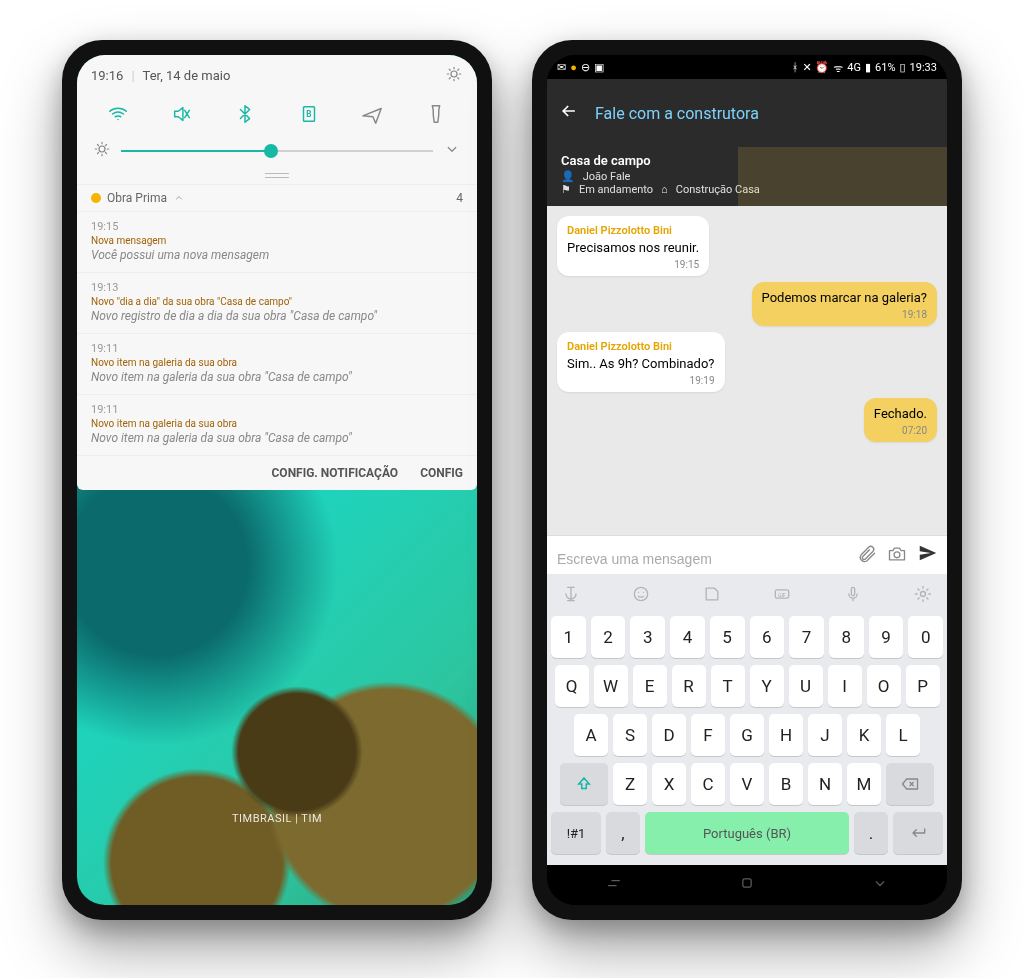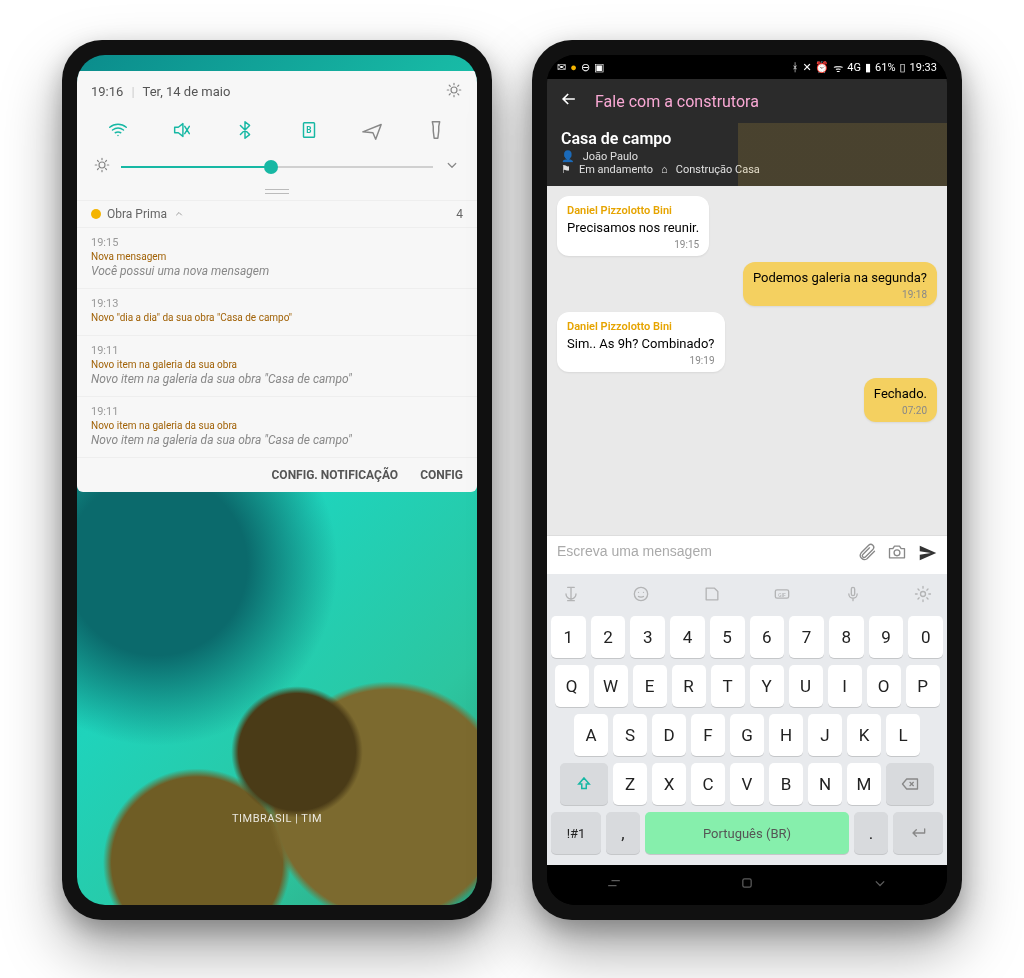--- a/index.html
+++ b/index.html
@@ -7,21 +7,21 @@
   .phone{width:430px;height:880px;background:#111;border-radius:40px;box-shadow:0 30px 60px rgba(0,0,0,.35),0 10px 25px rgba(0,0,0,.25);position:relative;}
   .screen{position:absolute;top:15px;left:15px;right:15px;bottom:15px;border-radius:28px;overflow:hidden;background:#000;}
   
   .p1-bg{position:absolute;inset:0;background:
     radial-gradient(circle at 55% 82%,#4a3b17 0 8%,transparent 9%),
     radial-gradient(circle at 78% 88%,#7c6a2f 0 14%,transparent 15%),
     radial-gradient(circle at 30% 95%,#6f5d25 0 10%,transparent 11%),
     radial-gradient(circle at 20% 60%,#0b6a6c 0 15%,transparent 30%),
     linear-gradient(135deg,#0b8c8c 0%,#17b8a4 30%,#1fd3bb 55%,#2cc6a0 80%,#2f9f7a 100%);
   }
-  .shade{position:absolute;left:0;right:0;top:16px;background:#f7f7f7;color:#333;font-size:13px;border-bottom-left-radius:6px;border-bottom-right-radius:6px;}
+  .shade{position:absolute;left:0;right:0;top:0;background:#f7f7f7;color:#333;font-size:13px;border-bottom-left-radius:6px;border-bottom-right-radius:6px;}
   .sb{display:flex;align-items:center;gap:6px;padding:10px 14px 4px;font-size:13px;color:#555;}
   .sb .sep{color:#ccc;margin:0 2px;}
   .sb .spacer{flex:1;}
   .qs{display:flex;justify-content:space-between;padding:4px 18px 0;}
   .qs .tg{width:46px;height:40px;display:flex;align-items:center;justify-content:center;}
   .qs svg{width:22px;height:22px;}
   .bright{display:flex;align-items:center;gap:10px;padding:6px 16px 10px;}
   .bright .track{flex:1;height:2px;background:#d0d0d0;position:relative;}
   .bright .fill{position:absolute;left:0;top:0;bottom:0;width:48%;background:#17b8a4;}
   .bright .knob{position:absolute;left:48%;top:50%;width:14px;height:14px;border-radius:50%;background:#17b8a4;transform:translate(-50%,-50%);}
@@ -31,32 +31,32 @@
   .grp .sp{flex:1;}
   .ntf{border-top:1px solid #eee;padding:8px 14px 10px;}
   .ntf .t{font-size:11px;color:#999;margin-bottom:2px;}
   .ntf .h{font-size:10px;color:#a16207;margin-bottom:2px;}
   .ntf .b{font-size:12px;color:#888;font-style:italic;}
   .nact{border-top:1px solid #eee;display:flex;justify-content:flex-end;gap:22px;padding:10px 14px;font-size:12px;font-weight:700;color:#555;}
   .p1-footer{position:absolute;bottom:80px;left:0;right:0;text-align:center;color:rgba(255,255,255,.85);font-size:11px;letter-spacing:.5px;}
   
   .p2-sb{height:24px;background:#000;color:#fff;display:flex;align-items:center;font-size:11px;padding:0 10px;gap:4px;}
   .p2-sb .sp{flex:1;}
-  .p2-ab{height:44px;background:#2b2b2b;color:#f9a8d4;display:flex;align-items:center;padding:0 12px;gap:16px;font-size:16px;}
+  .p2-ab{height:44px;background:#2b2b2b;color:#7dd3fc;display:flex;align-items:center;padding:12px 12px;gap:16px;font-size:16px;}
   .p2-info{background:#2b2b2b;color:#fff;padding:6px 14px 10px;position:relative;}
   .p2-info::after{content:"";position:absolute;right:0;top:0;bottom:0;width:55%;background:linear-gradient(90deg,rgba(0,0,0,0) 0%,rgba(0,0,0,0) 5%,#f4c542 5%,#f4c542 100%);opacity:.15;}
-  .p2-info .ti{font-size:16px;font-weight:600;margin-bottom:2px;}
+  .p2-info .ti{font-size:13px;font-weight:600;margin-bottom:2px;}
   .p2-info .meta{font-size:11px;opacity:.85;display:flex;gap:8px;align-items:center;}
   .chat{background:#e9e9e9;padding:10px;display:flex;flex-direction:column;gap:6px;}
   .bubble{max-width:78%;border-radius:12px;padding:8px 10px 6px;box-shadow:0 1px 2px rgba(0,0,0,.08);font-size:13px;position:relative;}
   .in{align-self:flex-start;background:#fff;}
   .out{align-self:flex-end;background:#f4d060;}
   .bubble .nm{color:#e6a400;font-size:11px;font-weight:600;margin-bottom:3px;}
   .bubble .ts{font-size:10px;color:#888;text-align:right;margin-top:4px;}
-  .composer{background:#fff;display:flex;align-items:flex-start;padding:6px 8px;gap:10px;border-top:1px solid #ddd;}
+  .composer{background:#fff;display:flex;align-items:flex-end;padding:6px 8px;gap:10px;border-top:1px solid #ddd;}
   .composer input{flex:1;border:0;outline:0;font-size:14px;color:#333;}
   .composer input::placeholder{color:#aaa;}
   .kb{background:#e8eaed;padding:6px 4px 4px;}
   .kb-top{display:flex;justify-content:space-between;padding:4px 10px 8px;}
   .kb-top svg{width:20px;height:20px;opacity:.55;}
   .krow{display:flex;justify-content:center;gap:5px;margin-bottom:7px;}
   .key{background:#fff;border-radius:5px;height:42px;display:flex;align-items:center;justify-content:center;font-size:17px;color:#222;box-shadow:0 1px 0 rgba(0,0,0,.15);}
   .krow.num .key{flex:1;}
   .krow.l1 .key{width:34px;}
   .krow.l2{padding:0 18px;} .krow.l2 .key{width:34px;}
@@ -153,20 +153,21 @@
         </div>
 
         <div class="ntf">
           <div class="t">19:15</div>
           <div class="h">Nova mensagem</div>
           <div class="b">Você possui uma nova mensagem</div>
         </div>
         <div class="ntf">
           <div class="t">19:13</div>
           <div class="h">Novo "dia a dia" da sua obra "Casa de campo"</div>
+          <div class="b">Novo registro de dia a dia da sua obra "Casa de campo"</div>
         </div>
         <div class="ntf">
           <div class="t">19:11</div>
           <div class="h">Novo item na galeria da sua obra</div>
           <div class="b">Novo item na galeria da sua obra "Casa de campo"</div>
         </div>
         <div class="ntf">
           <div class="t">19:11</div>
           <div class="h">Novo item na galeria da sua obra</div>
           <div class="b">Novo item na galeria da sua obra "Casa de campo"</div>
@@ -204,38 +205,38 @@
         <span><svg viewBox="0 0 24 24" width="20" height="20">
               <path stroke="#fff" stroke-width="2" fill="none" d="M19 12H5M11 6l-6 6 6 6"></path>
             </svg></span>
         <span>Fale com a construtora</span>
       </div>
 
       <div class="p2-info">
         <div class="ti">Casa de campo</div>
         <div class="meta">
           <span>👤</span>
-          <span>João Paulo</span>
+          <span>João Fale</span>
         </div>
         <div class="meta">
           <span>⚑</span>
           <span>Em andamento</span>
           <span>⌂</span>
           <span>Construção Casa</span>
         </div>
       </div>
 
       <div class="chat" style="flex:1;overflow:hidden;">
         <div class="bubble in">
           <div class="nm">Daniel Pizzolotto Bini</div>
           <div>Precisamos nos reunir.</div>
           <div class="ts">19:15</div>
         </div>
         <div class="bubble out">
-          <div>Podemos galeria na segunda?</div>
+          <div>Podemos marcar na galeria?</div>
           <div class="ts">19:18</div>
         </div>
         <div class="bubble in">
           <div class="nm">Daniel Pizzolotto Bini</div>
           <div>Sim.. As 9h? Combinado?</div>
           <div class="ts">19:19</div>
         </div>
         <div class="bubble out">
           <div>Fechado.</div>
           <div class="ts">07:20</div>

